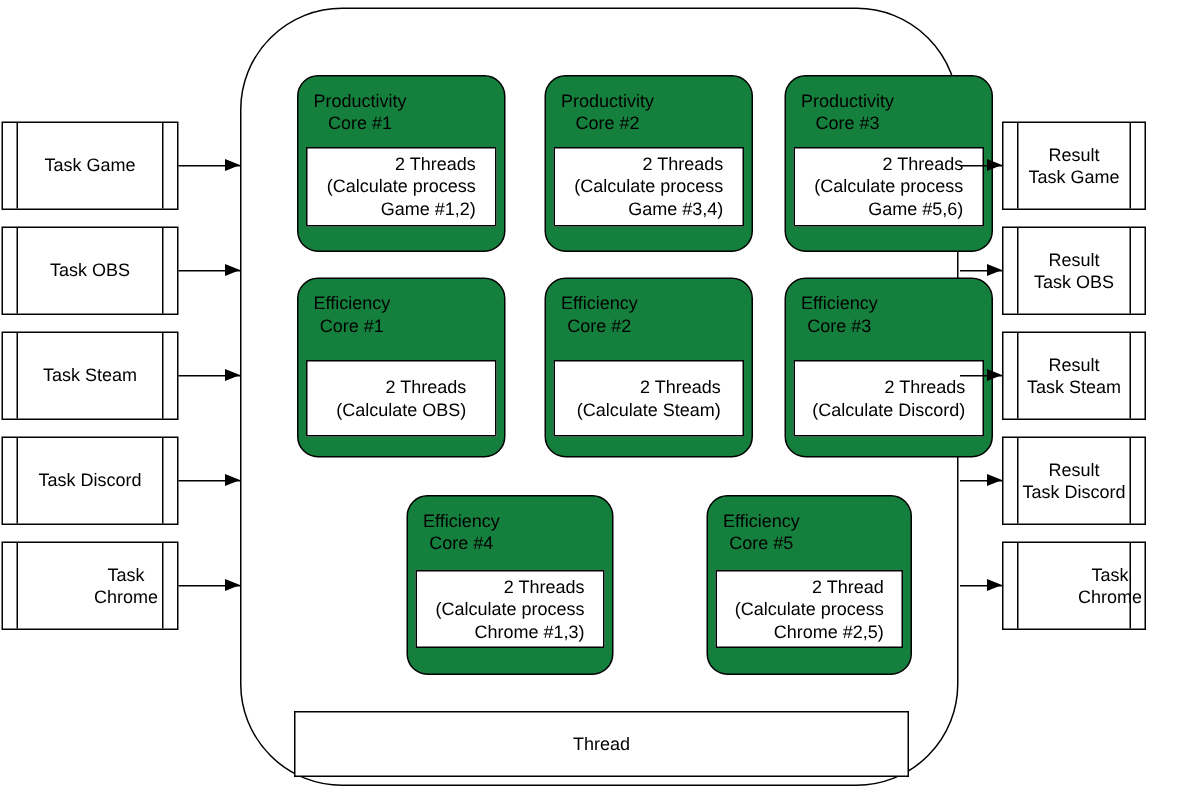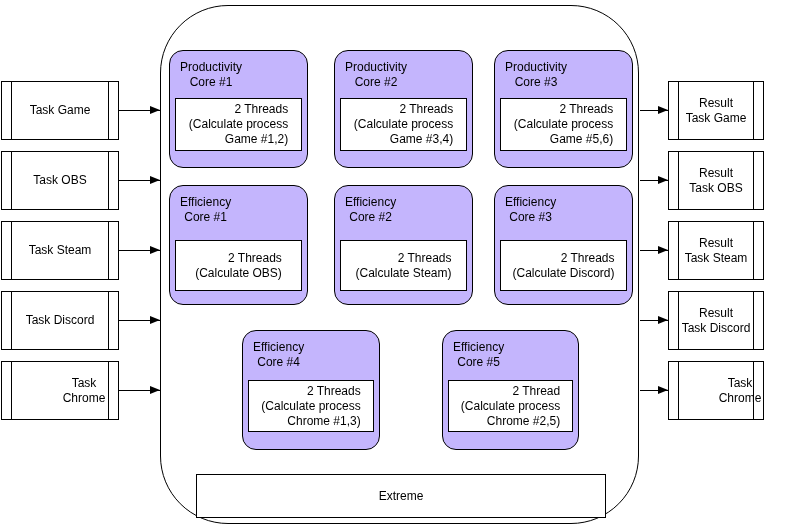--- a/index.html
+++ b/index.html
@@ -57,21 +57,22 @@
   .row-a { top: 81px; }
   .row-b { top: 151px; }
   .row-c { top: 221px; }
   .row-d { top: 291px; }
   .row-e { top: 361px; padding-left: 48px; }
   
   .core {
     position: absolute;
     border: 1.5px solid #000;
     border-radius: 14px;
-    background: #c4b5fd;
+    background: #15803d;
+    margin-left: 29px;
   }
   .core-label {
     position: absolute;
     top: 9px; left: 10px;
     text-align: center;
     white-space: pre-line;
   }
   .threads {
     position: absolute;
     left: 5px; right: 5px;
@@ -197,21 +198,21 @@
   </div>
   <div class="core crow3 cx5">
     <div class="core-label">Efficiency
 Core #5</div>
     <div class="threads">2 Thread
 (Calculate process
 Chrome #2,5)</div>
   </div>
 
   <div class="memory">
-      <span>Extreme</span>
+      <span>Thread</span>
     </div>
 
   <div class="arrow arr-out ay1"></div>
   <div class="arrow arr-out ay2"></div>
   <div class="arrow arr-out ay3"></div>
   <div class="arrow arr-out ay4"></div>
   <div class="arrow arr-out ay5"></div>
 
   <div class="pbox result row-a"><span>Result
 Task Game</span></div>

